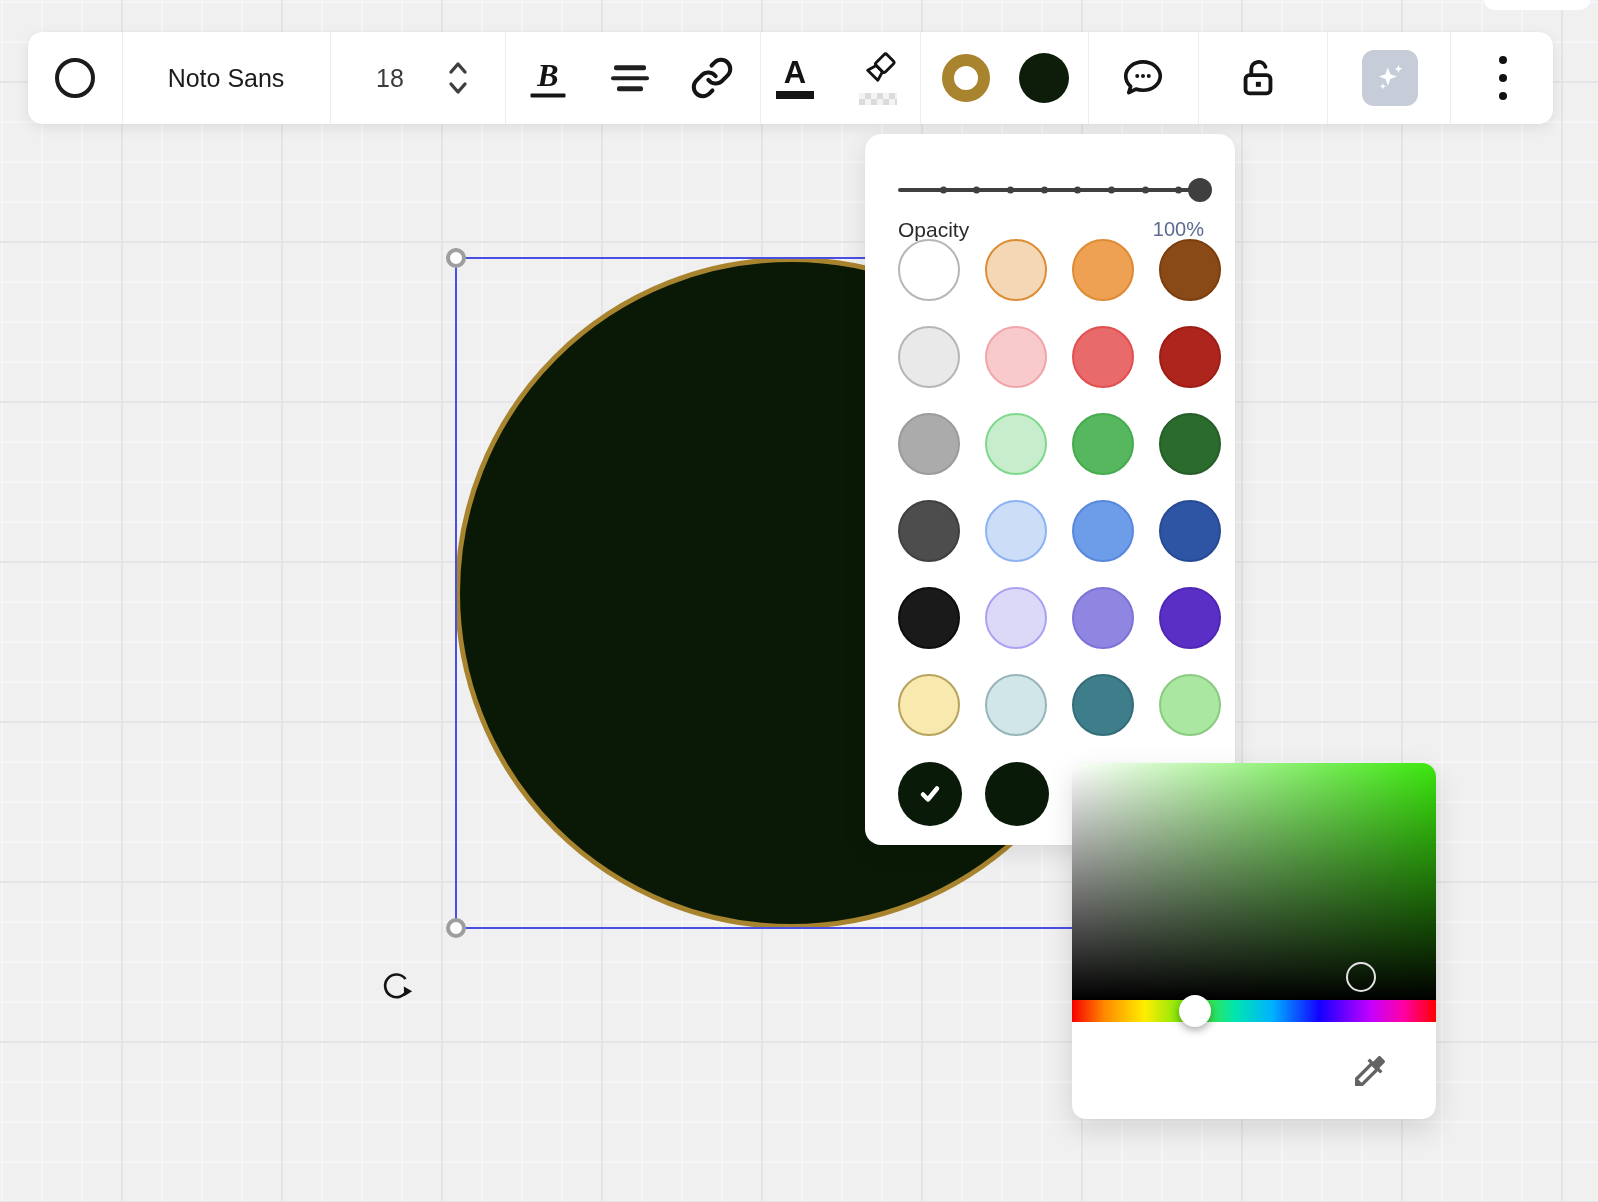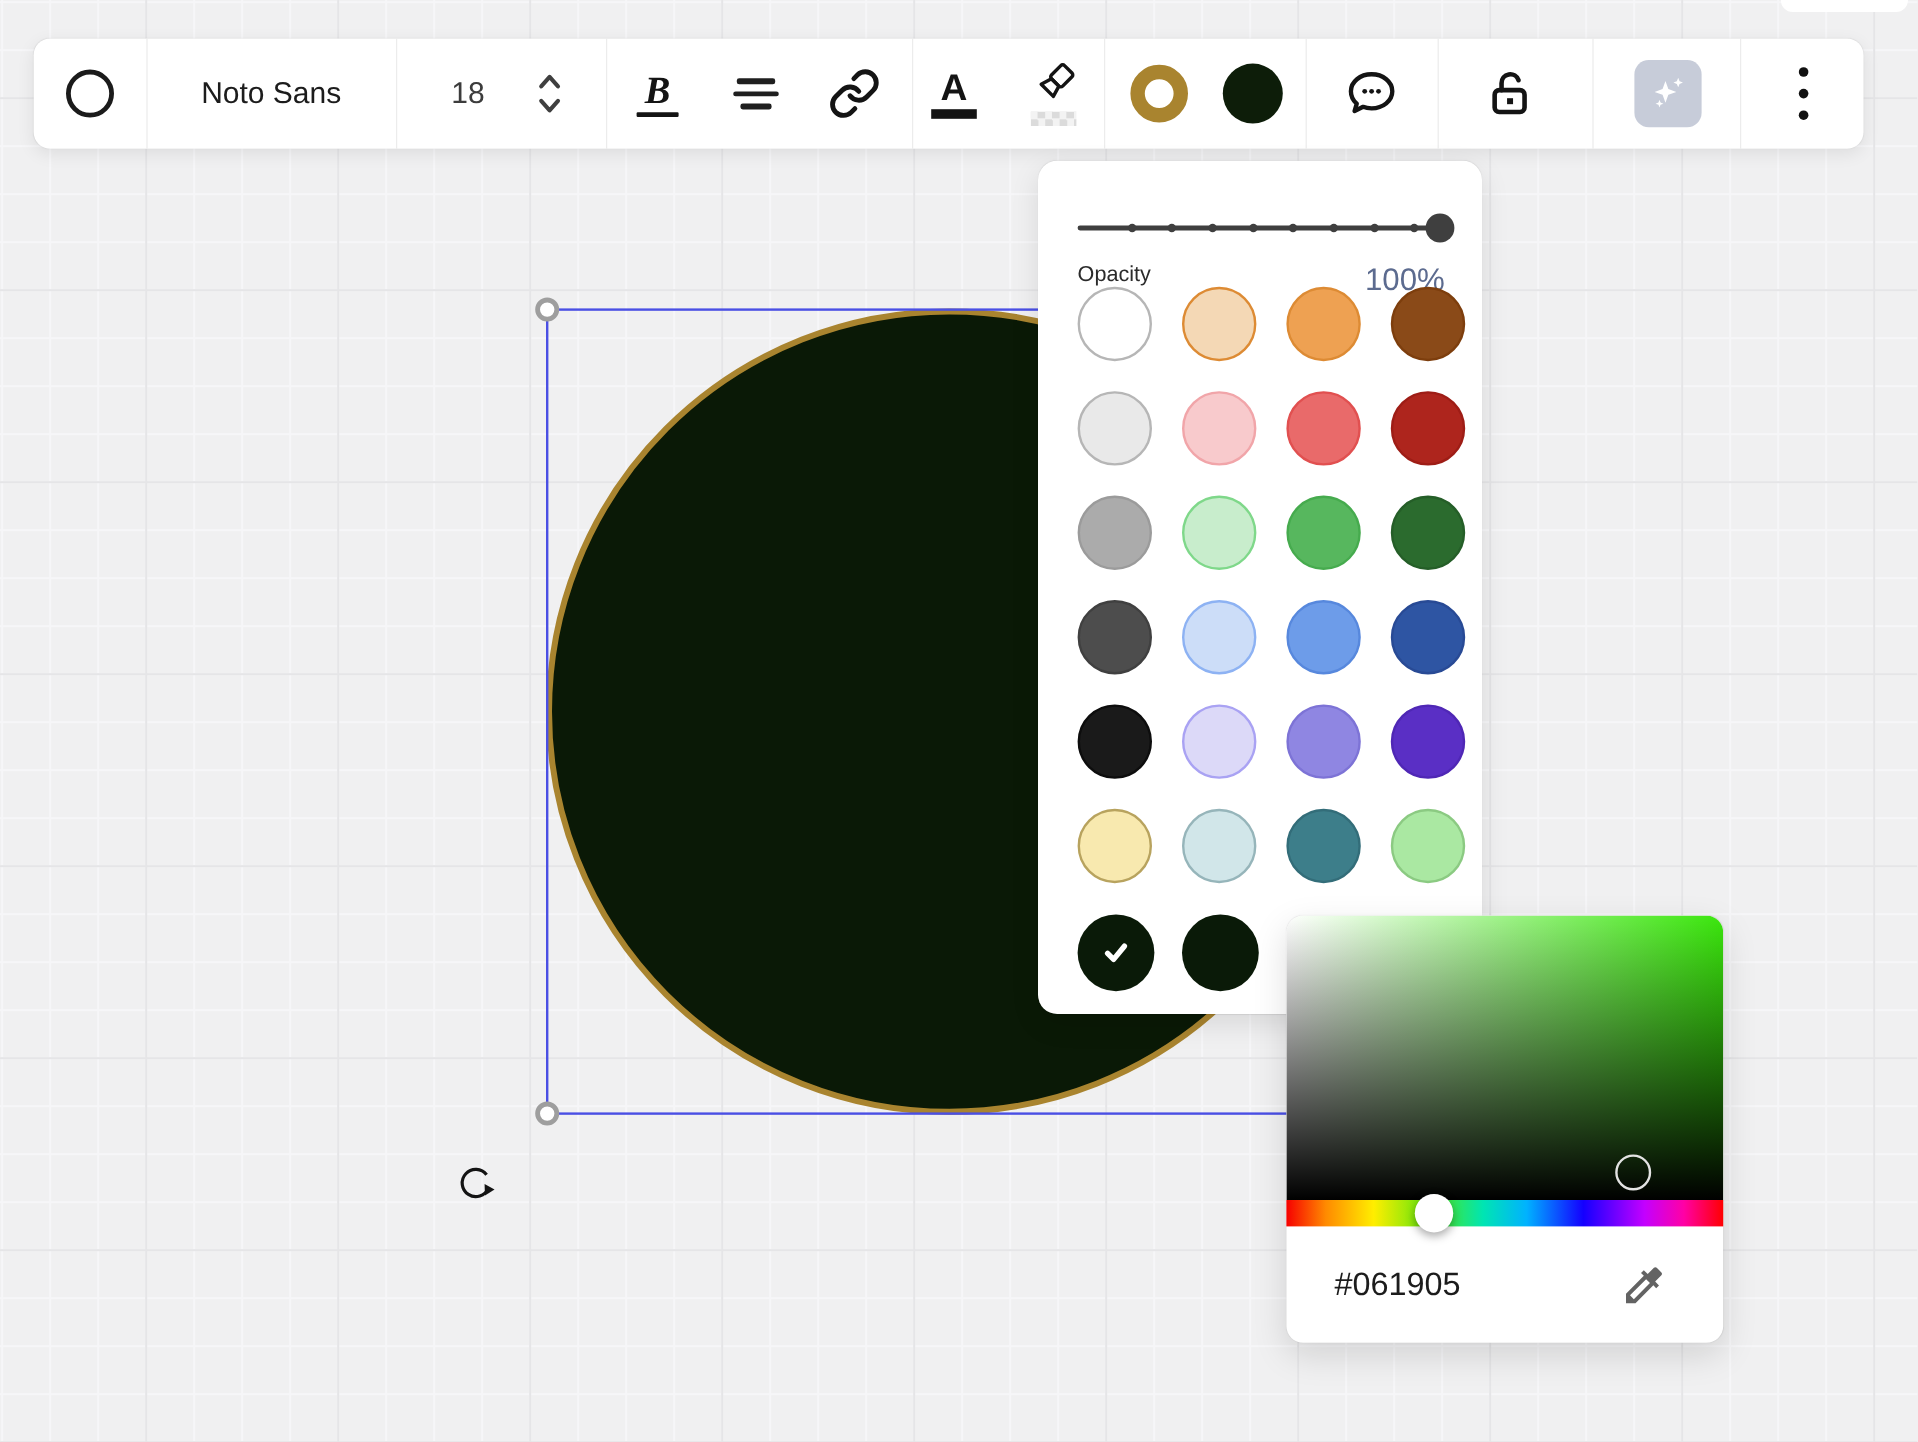--- a/index.html
+++ b/index.html
@@ -82,22 +82,22 @@
     position:absolute; left:865px; top:134px; width:370px; height:711px;
     background:#fff; border-radius:16px; z-index:6;
     box-shadow:0 8px 24px rgba(0,0,0,.10), 0 0 1px rgba(0,0,0,.08);
   }
   .op-track { position:absolute; left:33px; top:54px; width:306px; height:4px;
               background:#3f3f3f; border-radius:2px; }
   .op-dot { position:absolute; top:50%; width:7px; height:7px; border-radius:50%;
             background:#3f3f3f; transform:translateY(-50%); }
   .op-handle { position:absolute; left:290px; top:50%; width:24px; height:24px;
                border-radius:50%; background:#3f3f3f; transform:translate(0,-50%); }
-  .op-label { position:absolute; left:33px; top:84px; font-size:18px; color:#2b2b2b; }
-  .op-value { position:absolute; right:31px; top:84px; font-size:26px; color:#5c6b8f; }
+  .op-label { position:absolute; left:33px; top:84px; font-size:21px; color:#2b2b2b; }
+  .op-value { position:absolute; right:31px; top:84px; font-size:20px; color:#5c6b8f; }
   .swatch-grid { position:absolute; left:33px; top:105px;
                  display:grid; grid-template-columns:repeat(4,62px); gap:25px; }
   .swatch { width:62px; height:62px; border-radius:50%; border:2px solid transparent; cursor:pointer; }
   .recent-row { position:absolute; left:33px; top:628px; display:flex; gap:23px; }
   .swatch.recent { width:64px; height:64px; border:none; display:flex;
                    align-items:center; justify-content:center; }
 
   
   .picker-panel {
     position:absolute; left:1072px; top:763px; width:364px; height:356px;
@@ -301,20 +301,19 @@
       <div class="swatch recent" style="background: rgb(10, 26, 8);"></div>
     </div>
 </div>
 
 <div class="picker-panel">
   <div class="sat-area" style="background: linear-gradient(to top, rgb(0, 0, 0), rgba(0, 0, 0, 0)), linear-gradient(to right, rgb(255, 255, 255), rgb(59, 231, 13));"></div>
   <div class="sat-cursor"></div>
   <div class="hue-bar"></div>
   <div class="hue-handle"></div>
   <div class="picker-footer">
-    <div class="hex-value">#061905</div>
     <div class="eyedropper">
       <svg width="40" height="40" viewBox="0 0 24 24" fill="#636363">
         <path d="M20.71 5.63l-2.34-2.34c-.39-.39-1.02-.39-1.41 0l-3.12 3.12-1.93-1.91-1.41 1.41 1.42 1.42L3 16.25V21h4.75l8.92-8.92 1.42 1.42 1.41-1.41-1.92-1.92 3.12-3.12c.4-.4.4-1.03.01-1.42zM6.92 19L5 17.08l8.06-8.06 1.92 1.92L6.92 19z"></path>
       </svg>
     </div>
   </div>
 </div>
 
 </body></html>

